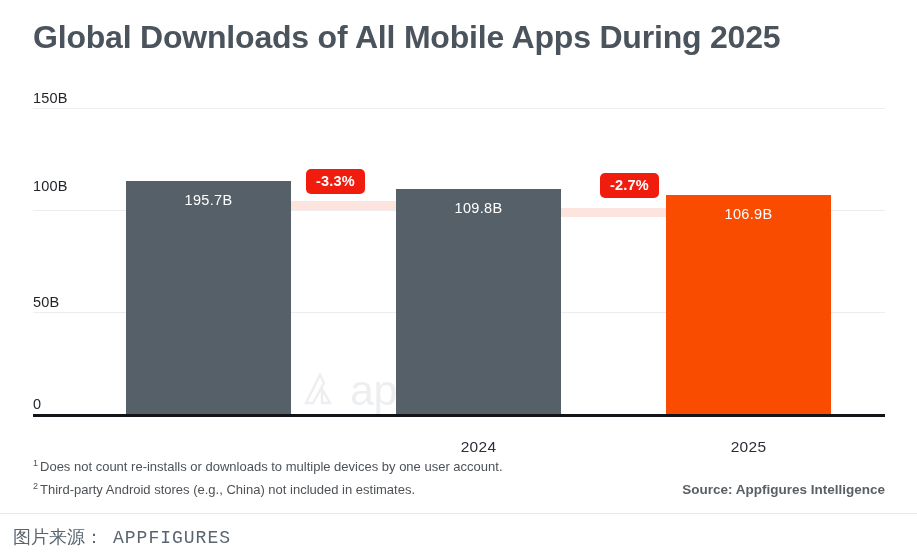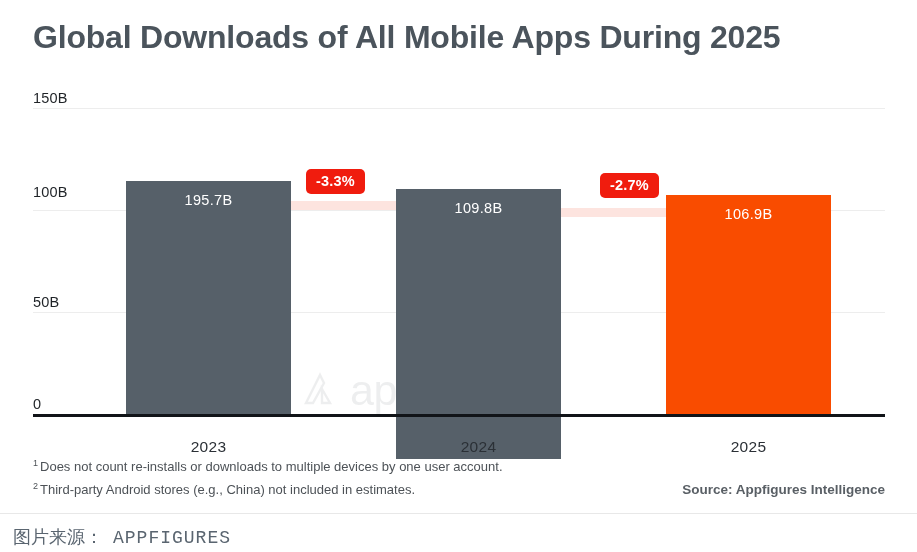--- a/index.html
+++ b/index.html
@@ -83,21 +83,21 @@
 
   .ytick {
     position: absolute;
     left: 33px;
     font-size: 14.5px;
     color: #1f2327;
     letter-spacing: 0.2px;
     white-space: nowrap;
   }
   .ytick.t150 { top: 0px; }
-  .ytick.t100 { top: 94px; }
+  .ytick.t100 { top: 88px; }
   .ytick.t50  { top: 204px; }
   .ytick.t0   { top: 306px; }
 
   
   .watermark {
     position: absolute;
     left: 300px;
     top: 272px;
     width: 335px;
     height: 56px;
@@ -244,34 +244,33 @@
       <span class="wm-text">appfigures</span>
     </div>
 
     <div class="connector" style="left:126px; width:270px; top:111px;"></div>
 
     <div class="connector" style="left:396px; width:270px; top:118px;"></div>
 
     <div class="bar bar-gray" style="left:126px; width:165px; height:233px; top:91px;">
       <span class="bar-value">195.7B</span>
     </div>
-    <div class="bar bar-gray" style="left:396px; width:165px; height:270px; top:99px;">
+    <div class="bar bar-gray" style="left:396px; width:165px; height:225px; top:99px;">
       <span class="bar-value">109.8B</span>
     </div>
     <div class="bar bar-orange" style="left:666px; width:165px; height:219px; top:105px;padding-left:46px;">
       <span class="bar-value">106.9B</span>
     </div>
 
     <div class="badge" style="left:306px; top:79px;">-3.3%</div>
     <div class="badge" style="left:576px; top:83px;margin-left:24px;">-2.7%</div>
 
     <div class="axis-line"></div>
   </div>
 
-  <div class="xtick" style="left:126px; width:165px;">2023</div>
   <div class="xtick" style="left:396px; width:165px;">2024</div>
   <div class="xtick" style="left:666px; width:165px;">2025</div>
 
   <div class="footnote fn1">
     <sup>1</sup><span>Does not count re-installs or downloads to multiple devices by one user account.</span>
   </div>
   <div class="footnote fn2">
     <sup>2</sup><span>Third-party Android stores (e.g., China) not included in estimates.</span>
   </div>
 

